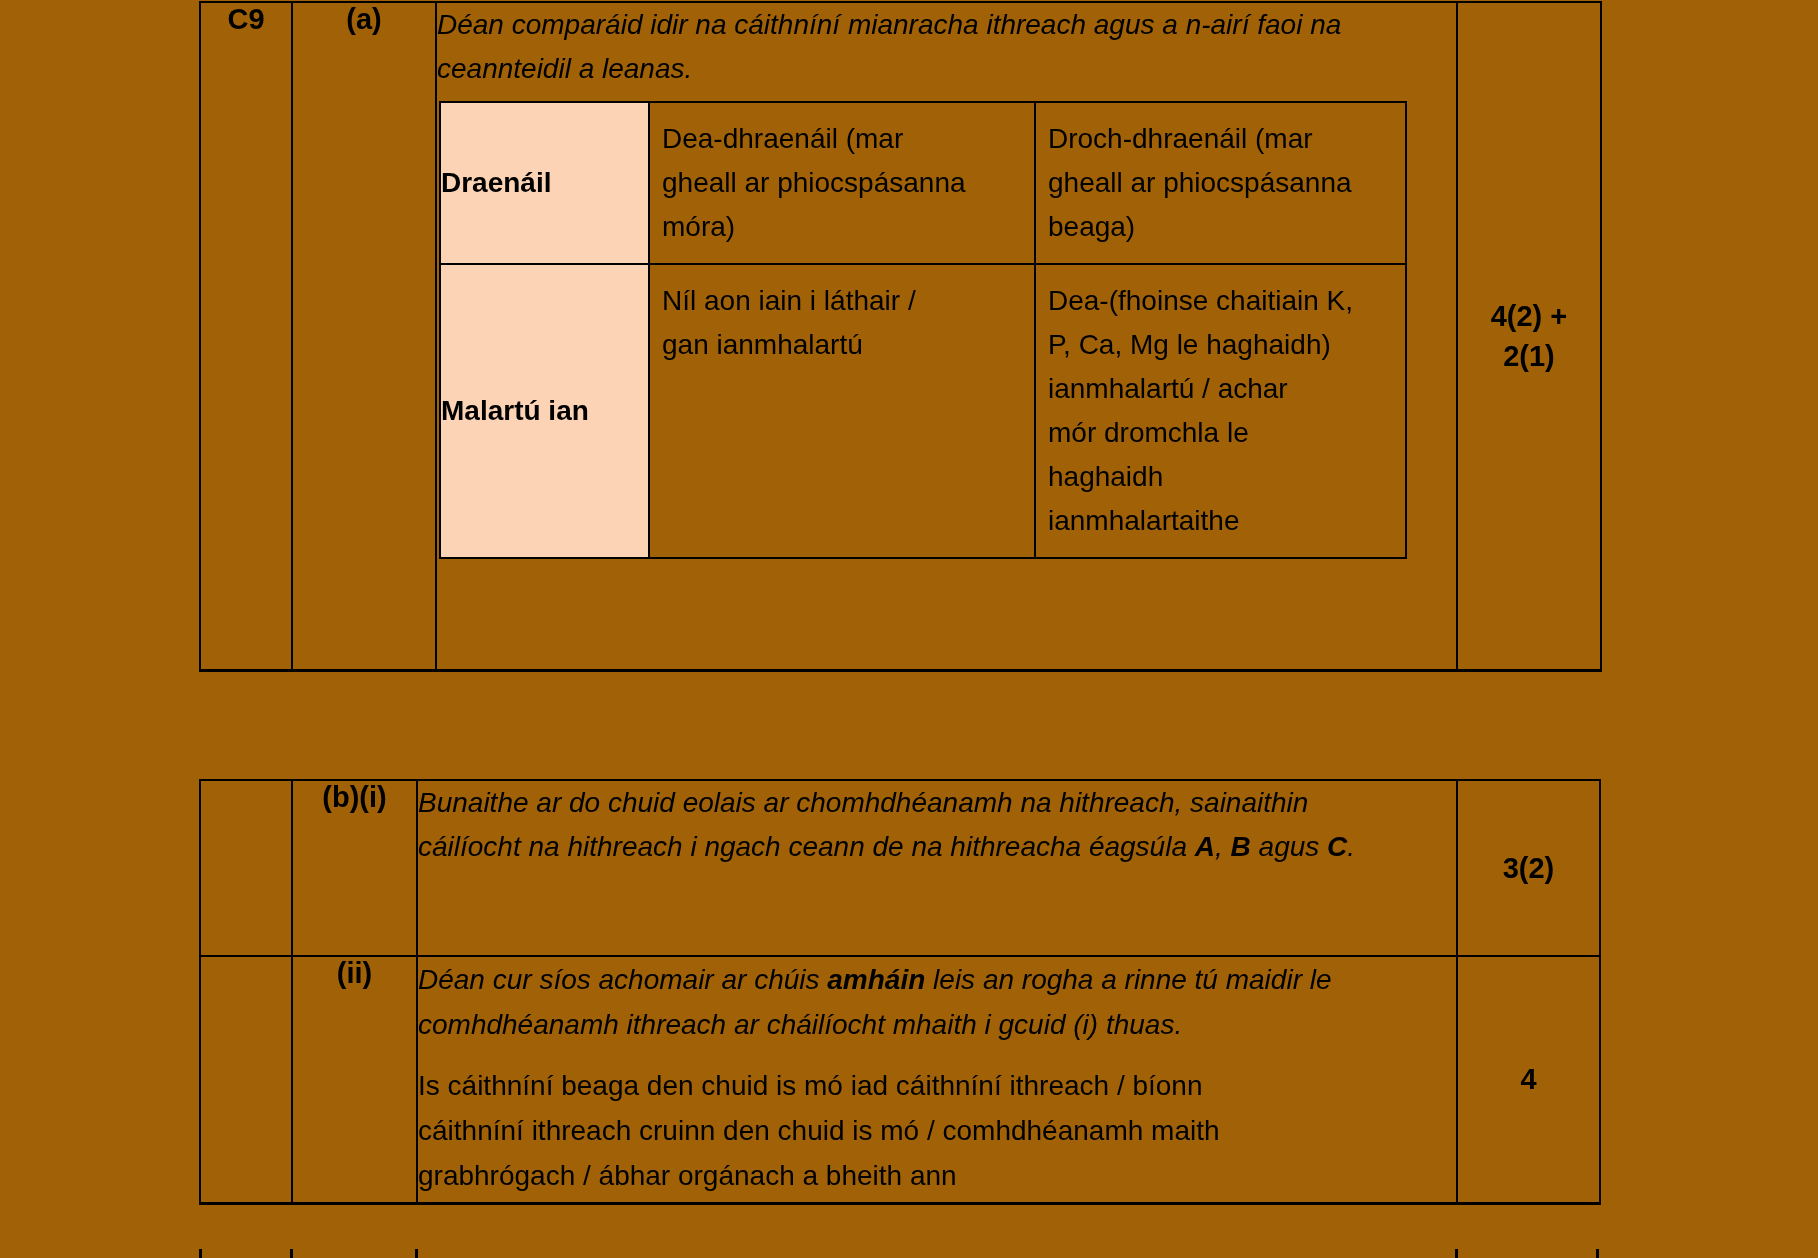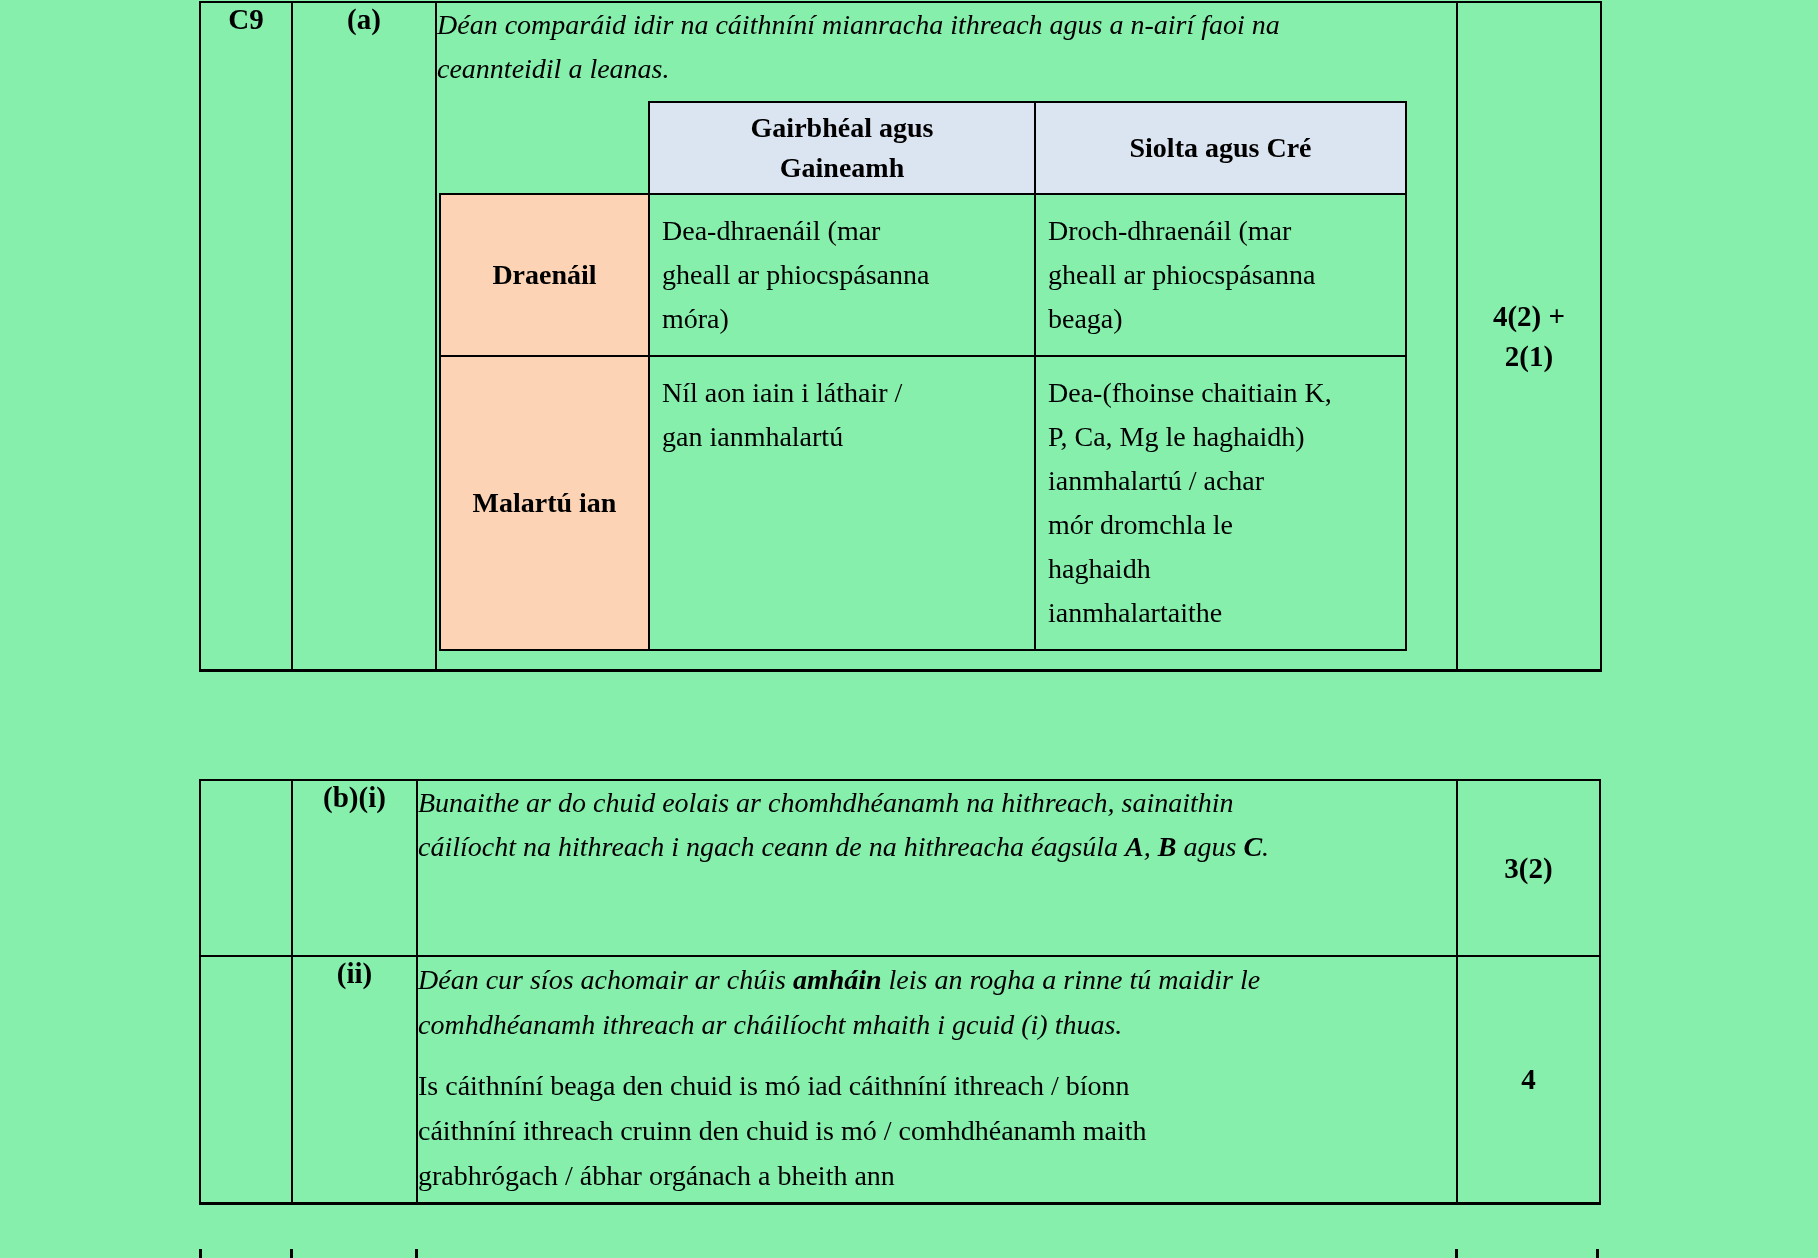--- a/index.html
+++ b/index.html
@@ -1,18 +1,18 @@
 <!DOCTYPE html>
 <html><head>
 <meta charset="utf-8">
 <style>
   html,body{margin:0;padding:0;background:#ffffff;}
   .page{
-    position:relative;width:1818px;height:1258px;background:#86efac;
-    font-family:Liberation Serif, serif;color:#000;overflow:hidden;
+    position:relative;width:1818px;height:1258px;background:#a16207;
+    font-family:Liberation Sans, sans-serif;color:#000;overflow:hidden;
   }
   table.outer{
     position:absolute;border-collapse:collapse;table-layout:fixed;
   }
   table.outer td{
     border:2px solid #000;vertical-align:top;padding:0;overflow:hidden;
   }
   table.outer{border-bottom:3px solid #000;}
   .label-cell{
     text-align:center;font-weight:bold;font-size:29px;padding-top:9px;
@@ -27,21 +27,21 @@
   .q-italic .bold{font-weight:bold;}
   
   .comp-table{border-collapse:collapse;table-layout:fixed;margin:10px 0 0 2px;}
   .comp-table td{border:3px solid #000;font-size:28px;overflow:hidden;}
   .comp-table td.noborder{border:none;background:transparent;}
   .comp-table td.bluehdr{
     background:#dbe5f1;font-weight:bold;text-align:center;
     vertical-align:middle;line-height:40px;
   }
   .comp-table td.orangehdr{
-    background:#fcd3b4;font-weight:bold;text-align:center;vertical-align:middle;
+    background:#fcd3b4;font-weight:bold;text-align:left;vertical-align:middle;
   }
   .comp-table td.data{padding:14px 12px;line-height:44px;vertical-align:top;}
   
   .abc-table{border-collapse:collapse;table-layout:fixed;margin:12px 0 0 157px;}
   .abc-table td{
     border:2px solid #000;height:56px;text-align:center;vertical-align:middle;
     font-size:28px;
   }
   .abc-table .letter{font-weight:bold;font-style:italic;}
   .answer{font-size:28px;line-height:45px;margin-top:16px;}
@@ -74,25 +74,20 @@
       <td class="q-cell">
         <div class="q-italic">Déan comparáid idir na cáithníní mianracha ithreach agus a n-airí faoi na<br>ceannteidil a leanas.</div>
 
         <table class="comp-table">
           <colgroup>
             <col style="width:209px">
                 <col style="width:386px">
                 <col style="width:371px">
           </colgroup>
           <tbody>
-          <tr style="height:92px">
-            <td class="noborder"></td>
-            <td class="bluehdr">Gairbhéal agus<br>Gaineamh</td>
-            <td class="bluehdr">Siolta agus Cré</td>
-          </tr>
           <tr style="height:135px">
             <td class="orangehdr">Draenáil</td>
             <td class="data">Dea-dhraenáil (mar<br>gheall ar phiocspásanna<br>móra)</td>
             <td class="data">Droch-dhraenáil (mar<br>gheall ar phiocspásanna<br>beaga)</td>
           </tr>
           <tr style="height:275px">
             <td class="orangehdr">Malartú ian</td>
             <td class="data">Níl aon iain i láthair /<br>gan ianmhalartú</td>
             <td class="data">Dea-(fhoinse chaitiain K,<br>P, Ca, Mg le haghaidh)<br>ianmhalartú / achar<br>mór dromchla le<br>haghaidh<br>ianmhalartaithe</td>
           </tr>

